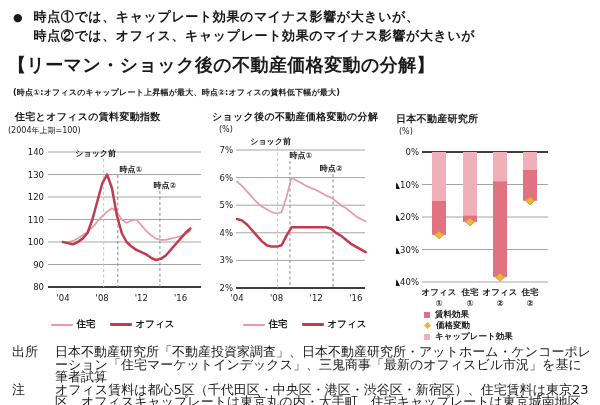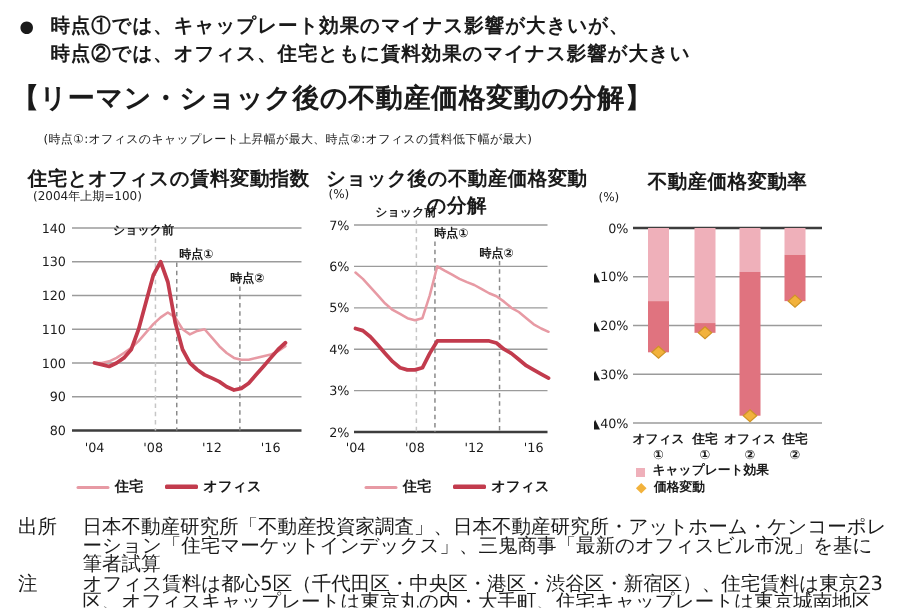--- a/index.html
+++ b/index.html
@@ -5,27 +5,27 @@
   html,body{margin:0;padding:0;}
   body{
     width:600px;height:405px;position:relative;background:#ffffff;
     font-family:"DejaVu Sans",sans-serif;color:#1a1a1a;overflow:hidden;
   }
   svg text{font-family:"DejaVu Sans",sans-serif;}
   .bullet-block{position:absolute;left:13px;top:8px;display:flex;gap:11px;width:575px;}
   .bullet{font-size:11px;line-height:19px;}
   .bullet-text{font-weight:bold;font-size:13px;line-height:19px;letter-spacing:0.6px;font-family:Liberation Mono, monospace;}
   .section-title{position:absolute;left:8px;top:53px;font-weight:bold;font-size:18px;letter-spacing:0.4px;}
-  .subtitle{position:absolute;left:29px;top:87px;font-weight:normal;font-size:8px;letter-spacing:0.2px;}
-  .chart-title{position:absolute;font-weight:bold;font-size:13px;text-align:center;letter-spacing:0.3px;}
+  .subtitle{position:absolute;left:13px;top:87px;font-weight:bold;font-size:8px;letter-spacing:0.2px;}
+  .chart-title{position:absolute;font-weight:bold;font-size:10px;text-align:left;letter-spacing:0.3px;}
   .t-left{left:15px;top:110px;width:195px;}
   .t-mid{left:212px;top:110px;width:185px;}
   .t-right{left:396px;top:112px;width:178px;}
   .unit{position:absolute;font-size:8px;color:#222;}
-  .u-left{left:22px;top:125px;}
+  .u-left{left:8px;top:125px;}
   .u-mid{left:219px;top:125px;}
   .u-right{left:399px;top:127px;}
   .plot{position:absolute;}
   .p-left{left:15px;top:136px;width:195px;height:172px;}
   .p-mid{left:212px;top:136px;width:185px;height:172px;}
   .p-right{left:396px;top:136px;width:200px;height:175px;}
   .line-legend{position:absolute;display:flex;justify-content:center;align-items:center;gap:14px;
     font-size:9.5px;font-weight:bold;}
   .l-left{left:15px;top:318px;width:195px;}
   .l-mid{left:212px;top:318px;width:185px;}
@@ -42,30 +42,30 @@
   .flabel{width:43px;flex:none;}
   .ftext{flex:1;}
 </style>
 </head>
 <body>
 
 <div class="bullet-block">
   <span class="bullet">●</span>
   <div class="bullet-text">
     <div>時点①では、キャップレート効果のマイナス影響が大きいが、</div>
-    <div>時点②では、オフィス、住宅ともに賃料効果のマイナス影響が大きい</div>
+    <div>時点②では、オフィス、キャップレート効果のマイナス影響が大きいが</div>
   </div>
 </div>
 
 <div class="section-title">【リーマン・ショック後の不動産価格変動の分解】</div>
 <div class="subtitle">(時点①:オフィスのキャップレート上昇幅が最大、時点②:オフィスの賃料低下幅が最大)</div>
 
 <div class="chart-title t-left">住宅とオフィスの賃料変動指数</div>
 <div class="chart-title t-mid">ショック後の不動産価格変動の分解</div>
-<div class="chart-title t-right">不動産価格変動率</div>
+<div class="chart-title t-right">日本不動産研究所</div>
 
 <div class="unit u-left">(2004年上期=100)</div>
 <div class="unit u-mid">(%)</div>
 <div class="unit u-right">(%)</div>
 
 <svg id="svg-rent" class="plot p-left" viewBox="0 0 195 172">
     <line x1="33" x2="186" y1="16" y2="16" stroke="#9b9b9b" stroke-width="0.9"></line>
     <text x="29" y="19" text-anchor="end" font-size="8.5" fill="#1a1a1a">140</text>
     <line x1="33" x2="186" y1="38.5" y2="38.5" stroke="#9b9b9b" stroke-width="0.9"></line>
     <text x="29" y="41.5" text-anchor="end" font-size="8.5" fill="#1a1a1a">130</text>
@@ -168,26 +168,30 @@
     <span>住宅</span>
   </span>
   <span class="li">
     <span class="ls thick js-office" style="background: rgb(194, 59, 77);"></span>
     <span>オフィス</span>
   </span>
 </div>
 
 <div class="bar-legend">
   <div class="bl-row">
-    <span class="bl-marker" style="background: rgb(239, 176, 186);"></span>
-    <span>キャップレート効果</span>
+    <span class="bl-marker" style="background: rgb(224, 115, 127);"></span>
+    <span>賃料効果</span>
   </div>
   <div class="bl-row">
     <span class="bl-marker diamond" style="background: rgb(242, 178, 60);"></span>
     <span>価格変動</span>
+  </div>
+  <div class="bl-row">
+    <span class="bl-marker" style="background: rgb(239, 176, 186);"></span>
+    <span>キャップレート効果</span>
   </div>
 </div>
 
 <div class="footer">
   <div class="frow">
     <span class="flabel">出所</span>
     <span class="ftext">日本不動産研究所「不動産投資家調査」、日本不動産研究所・アットホーム・ケンコーポレーション「住宅マーケットインデックス」、三鬼商事「最新のオフィスビル市況」を基に筆者試算</span>
   </div>
   <div class="frow">
     <span class="flabel">注</span>

